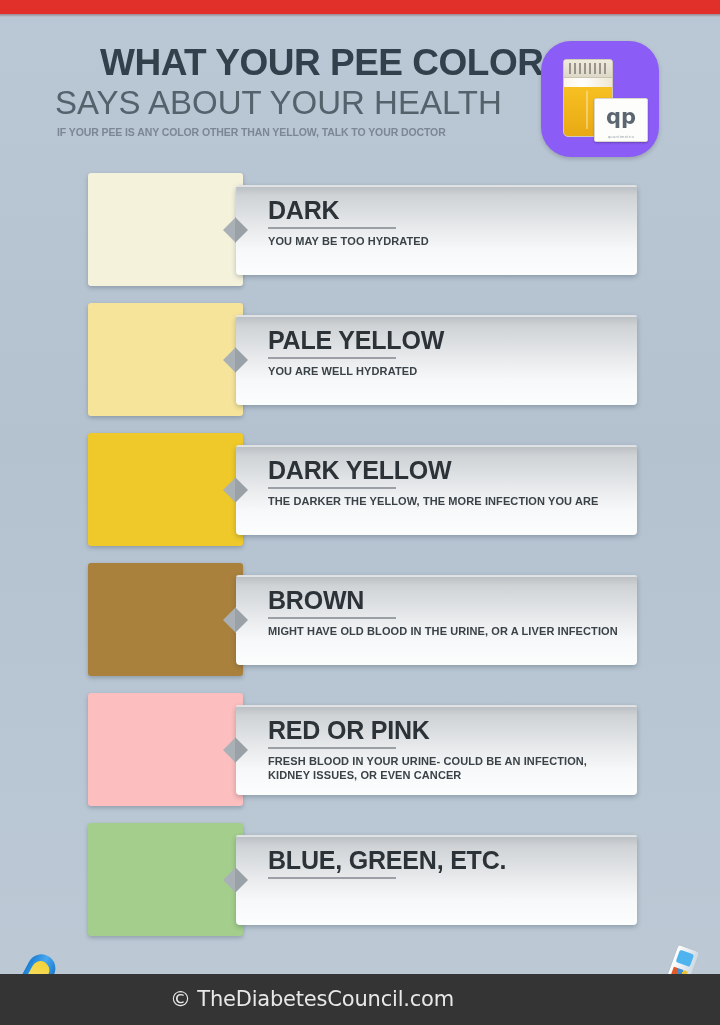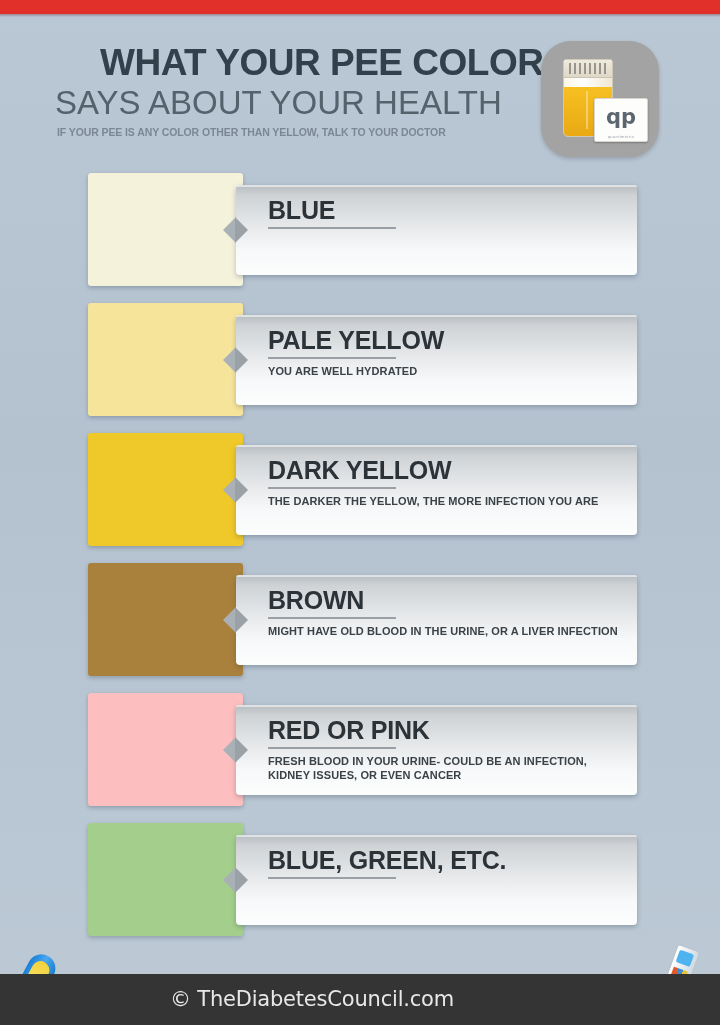--- a/index.html
+++ b/index.html
@@ -38,21 +38,21 @@
     color:#54626c;line-height:36px;white-space:nowrap;
   }
   .title-3{
     position:absolute;left:57px;top:112px;
     font-size:10.5px;font-weight:bold;letter-spacing:-0.1px;
     color:#7b8792;line-height:13px;white-space:nowrap;
   }
   
   .logo{
     position:absolute;left:541px;top:27px;width:118px;height:116px;
-    background:#a3a3a3;border-radius:30px;
+    background:#8b5cf6;border-radius:30px;
     box-shadow:0 2px 4px rgba(0,0,0,.18);
   }
   .cup{
     position:absolute;left:22px;top:18px;width:48px;height:76px;
     background:linear-gradient(to right,#fbf6e6 0%,#ffffff 38%,#efe7d2 100%);
     border:1.5px solid #cfc9b8;border-radius:3px 3px 5px 5px;
     overflow:hidden;
   }
   .cup-rim{
     position:absolute;left:0;top:0;width:100%;height:17px;
@@ -223,22 +223,23 @@
   </div>
 </div>
 
 <div class="row" style="top:173px">
   <div class="swatch" style="background:#f5f2dc"></div>
   <div class="panel">
     <div class="panel-hi"></div>
     <div class="notch2"></div>
     <div class="notch"></div>
     <div class="ptext">
-      <div class="pheading">BLUE</div>
-      <div class="prule"></div>
+      <div class="pheading">DARK</div>
+      <div class="prule"></div>
+      <div class="pdesc">YOU MAY BE TOO HYDRATED</div>
     </div>
   </div>
 </div>
 
 <div class="row" style="top:303px">
   <div class="swatch" style="background:#f7e49b"></div>
   <div class="panel">
     <div class="panel-hi"></div>
     <div class="notch2"></div>
     <div class="notch"></div>

